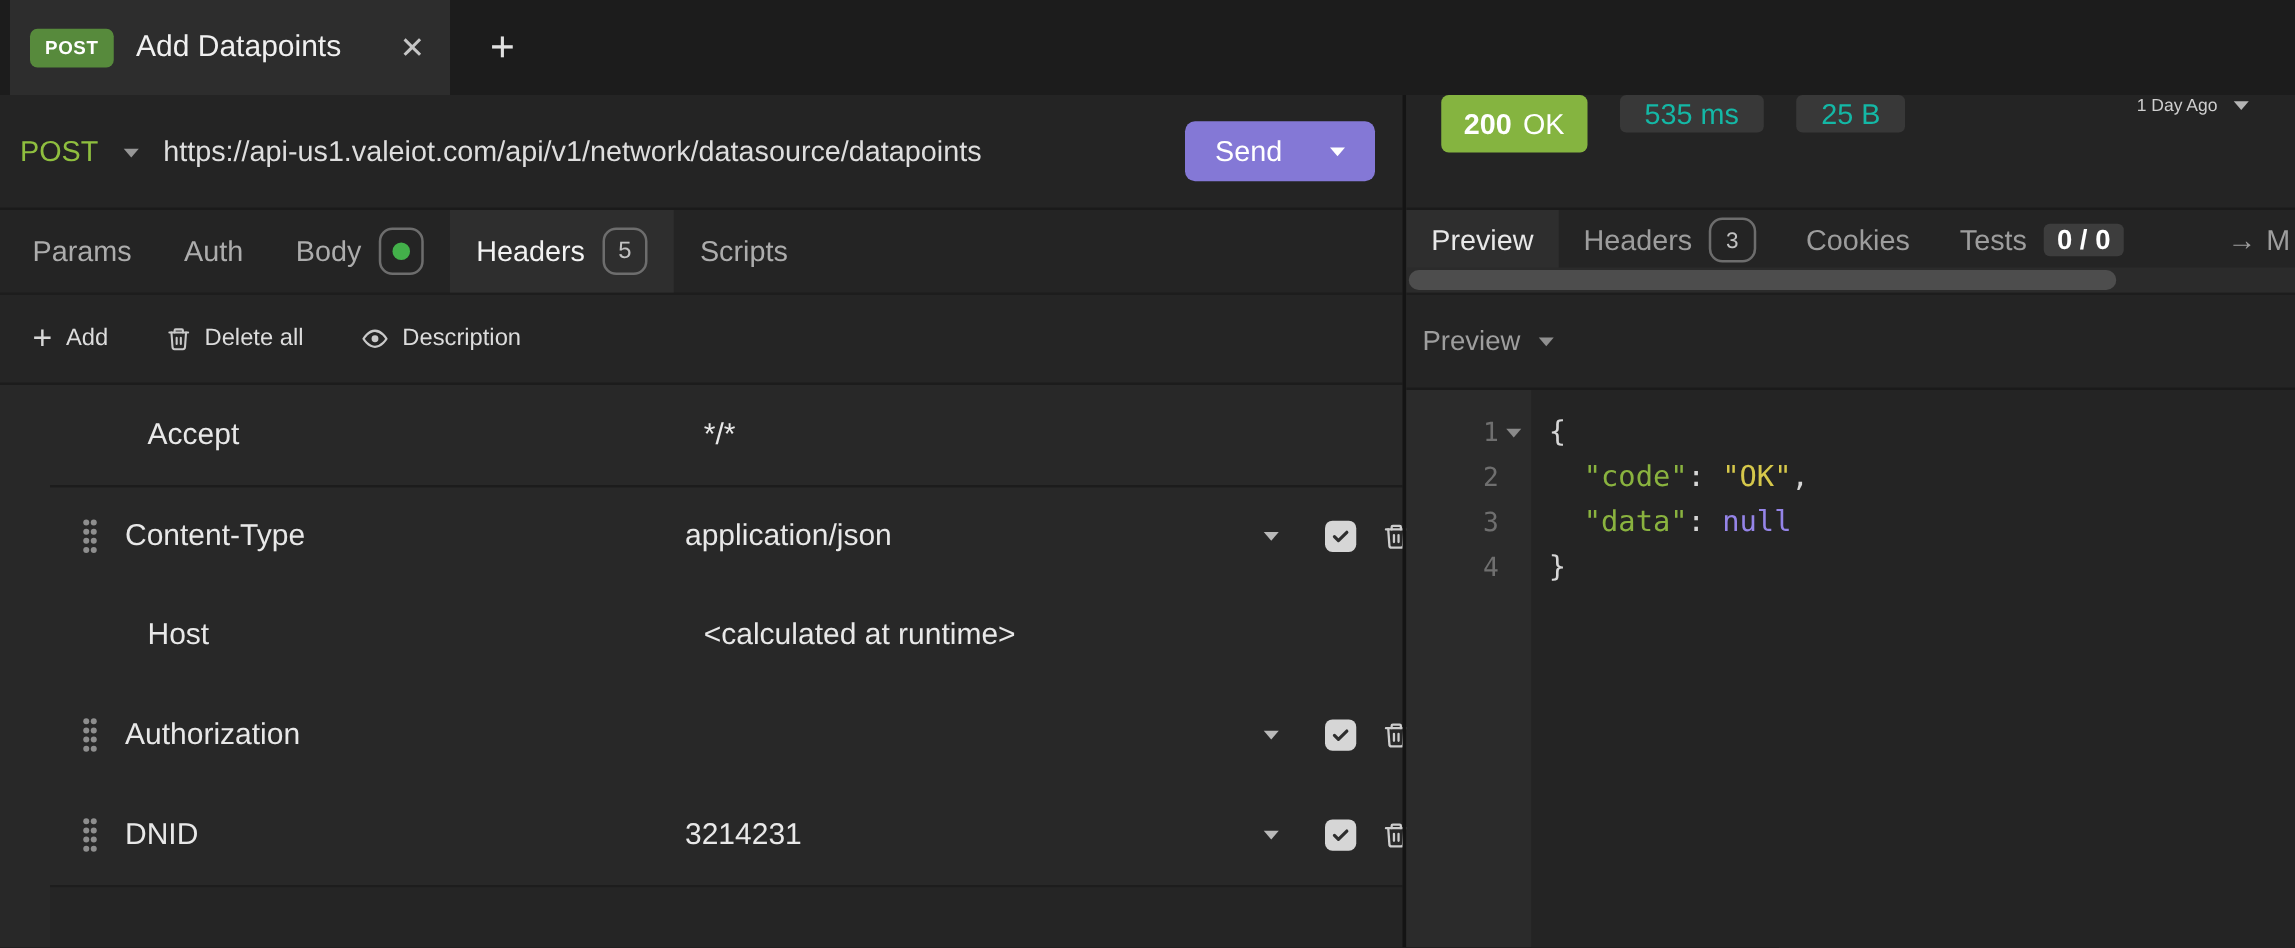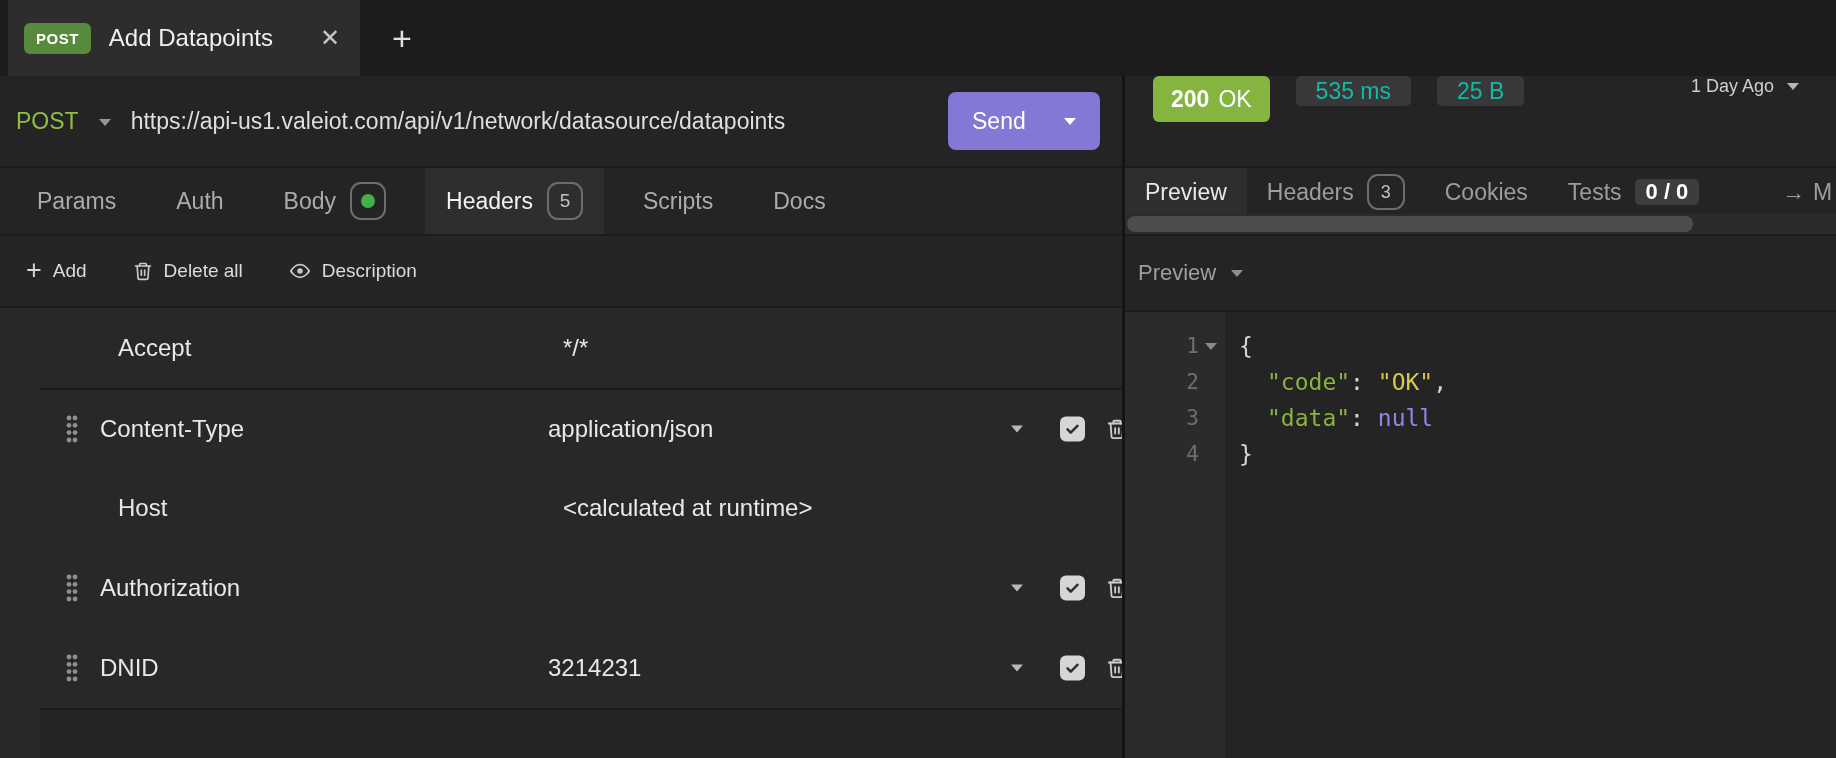--- a/index.html
+++ b/index.html
@@ -20,23 +20,23 @@
   .left-panel { position:absolute; top:76px; left:0; width:1122px; height:682px; background:#252525; display:flex; flex-direction:column; }
   .divider-v { position:absolute; top:76px; left:1122px; width:3px; height:682px; background:#141414; }
   .right-panel { position:absolute; top:76px; left:1125px; width:711px; height:682px; background:#242424; display:flex; flex-direction:column; overflow:hidden; }
   
   .url-bar { height:92px; flex:none; border-bottom:2px solid #1a1a1a; background:#242424; display:flex; align-items:center; padding:0 22px 0 16px; }
   .url-method { color:#8fbf3f; font-size:23px; flex:none; }
   .caret { width:0; height:0; border-left:7px solid transparent; border-right:7px solid transparent; border-top:8px solid currentColor; display:inline-block; flex:none; }
   .caret.sm { border-left-width:6px; border-right-width:6px; border-top-width:7px; }
   .url-caret { color:#969696; margin-left:20px; margin-top:3px; }
   .url-text { color:#dedede; font-size:23px; margin-left:20px; flex:1; white-space:nowrap; overflow:hidden; }
-  .send-btn { flex:none; width:152px; height:58px; background:#8478d6; border-radius:8px; display:flex; align-items:center; justify-content:space-between; padding:0 24px; color:#fff; font-size:23px; }
-  
-  .req-tabs { height:68px; flex:none; border-bottom:2px solid #1d1d1d; background:#242424; display:flex; align-items:stretch; padding-left:16px;gap:18px; }
+  .send-btn { flex:none; width:152px; height:48px; background:#8478d6; border-radius:8px; display:flex; align-items:center; justify-content:space-between; padding:0 24px; color:#fff; font-size:23px; }
+  
+  .req-tabs { height:68px; flex:none; border-bottom:2px solid #1d1d1d; background:#242424; display:flex; align-items:stretch; padding-left:5px; }
   .rtab { display:flex; align-items:center; gap:14px; padding:0 21px; font-size:23px; color:#acacac; }
   .rtab.active { background:#2e2e2e; color:#f2f2f2; }
   .pill { min-width:36px; height:38px; border:2px solid #6d6d6d; border-radius:11px; display:flex; align-items:center; justify-content:center; font-size:19px; color:#c2c2c2; padding:0 8px; }
   .dot { width:14px; height:14px; border-radius:50%; background:#43b04a; }
   
   .toolbar { height:72px; flex:none; background:#252525; border-bottom:2px solid #1c1c1c; display:flex; align-items:center; padding-left:26px; gap:46px; }
   .tool { display:flex; align-items:center; gap:11px; font-size:19px; color:#dcdcdc; }
   .ticon { color:#c9c9c9; display:flex; }
   .tool-plus { font-size:27px; line-height:1; color:#d8d8d8; margin-top:-2px; }
   
@@ -52,21 +52,21 @@
   .row-caret { position:absolute; left:971px; top:50%; transform:translateY(-50%); color:#b9b9b9; }
   .row-check { position:absolute; left:1020px; top:50%; transform:translateY(-50%); width:25px; height:25px; background:#d6d6d6; border-radius:6px; display:flex; align-items:center; justify-content:center; }
   .row-trash { position:absolute; left:1066px; top:50%; transform:translateY(-50%); color:#cdcdcd; display:flex; }
   .table-end { height:2px; flex:none; background:#1d1d1d; }
   .table-footer { flex:1; background:#252525; }
   
   .resp-meta { height:92px; flex:none; border-bottom:2px solid #1a1a1a; display:flex; align-items:flex-start; padding:0 37px 0 28px; gap:26px; }
   .status-badge { height:46px; background:#85b440; border-radius:6px; display:flex; align-items:center; gap:9px; padding:0 18px; color:#fff; font-size:23px; flex:none; }
   .status-code { font-weight:bold; }
   .meta-badge { height:30px; background:#383838; border-radius:5px; display:flex; align-items:center; padding:0 20px; color:#14b8a6; font-size:23px; flex:none; }
-  .history { margin-left:auto; display:flex; align-items:center; gap:13px; color:#cfcfcf; font-size:18px; flex:none; }
+  .history { margin-left:auto; display:flex; align-items:center; gap:13px; color:#cfcfcf; font-size:14px; flex:none; }
   .history .caret { color:#b5b5b5; }
   
   .resp-tabs { height:68px; flex:none; border-bottom:2px solid #1d1d1d; position:relative; }
   .resp-tabs-inner { height:48px; display:flex; align-items:stretch; }
   .stab { display:flex; align-items:center; gap:13px; padding:0 20px; font-size:23px; color:#9d9d9d; }
   .stab.active { background:#2e2e2e; color:#e8e8e8; }
   .stab .pill { height:36px; min-width:38px; font-size:18px; }
   .tests-badge { background:#3d3d3d; border-radius:5px; padding:0 11px; color:#ffffff; font-weight:bold; font-size:22px; }
   .stab-more { margin-left:auto; width:54px; flex:none; display:flex; align-items:center; gap:8px; color:#9d9d9d; font-size:23px; overflow:hidden; }
   .hscroll { position:absolute; left:0; right:0; bottom:0; height:20px; background:#2b2b2b; }
@@ -127,23 +127,20 @@
             <span class="dot"></span>
           </span>
       </div>
       <div class="rtab active">
         <span>Headers</span>
         <span class="pill">5</span>
       </div>
       <div class="rtab">
         <span>Scripts</span>
       </div>
-      <div class="rtab">
-        <span>Docs</span>
-      </div>
     </div>
 
     <div class="toolbar">
       <div class="tool">
         <span class="tool-plus">+</span>
         <span>Add</span>
       </div>
       <div class="tool">
         <span class="ticon">
           <svg width="20" height="22" viewBox="0 0 24 24" fill="none" stroke="currentColor" stroke-width="2" stroke-linecap="round" stroke-linejoin="round">

